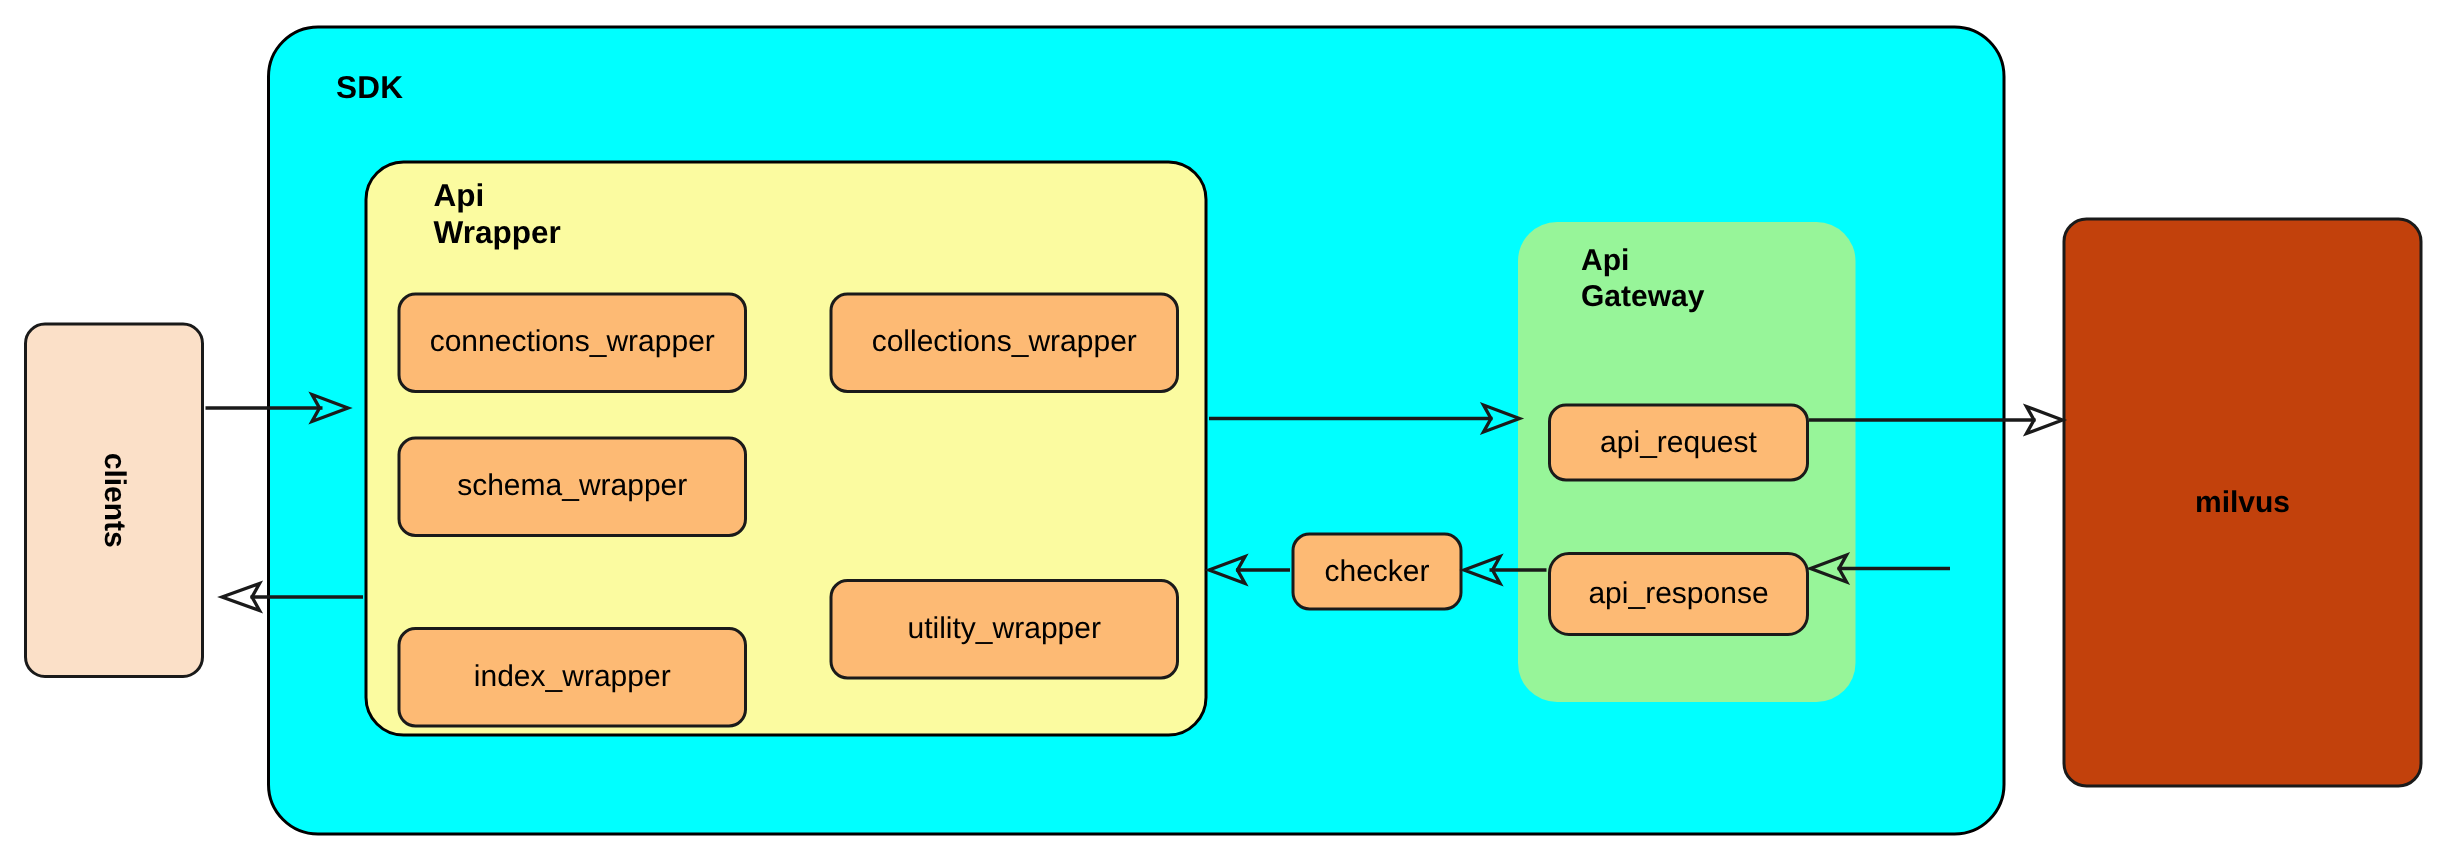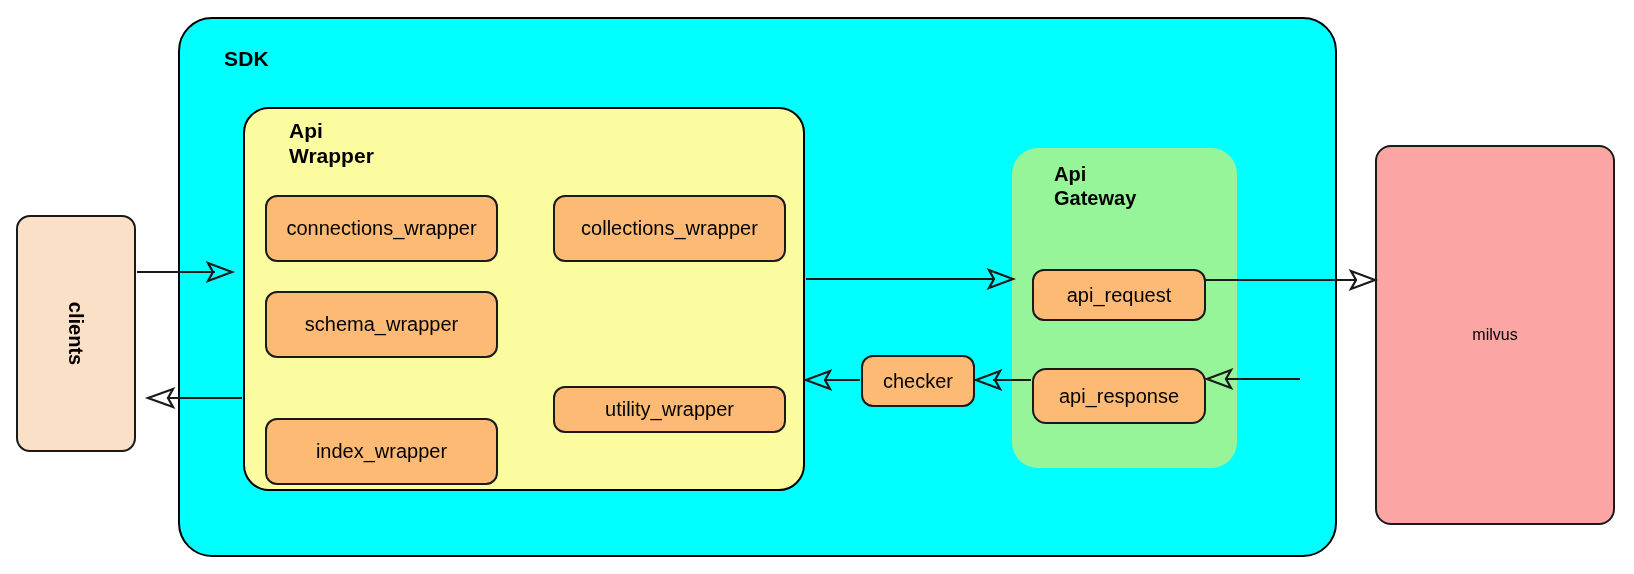--- a/index.html
+++ b/index.html
@@ -104,21 +104,21 @@
     font-size: 20px;
     font-weight: normal;
   }
 
   
   #node-connections-wrapper { left: 265px; top: 195px; width: 233px; height: 67px; }
   #node-collections-wrapper { left: 553px; top: 195px; width: 233px; height: 67px; }
   #node-schema-wrapper      { left: 265px; top: 291px; width: 233px; height: 67px; }
   #node-partition-wrapper   { left: 553px; top: 291px; width: 233px; height: 67px; }
   #node-index-wrapper       { left: 265px; top: 386px; width: 233px; height: 67px; margin-top: 32px; }
-  #node-utility-wrapper     { left: 553px; top: 386px; width: 233px; height: 47px; }
+  #node-utility-wrapper     { left: 553px; top: 386px; width: 233px; height: 67px; }
 
   
   #node-checker { left: 861px; top: 355px; width: 114px; height: 52px; }
 
   
   #node-api-request  { left: 1032px; top: 269px; width: 174px; height: 52px; }
   #node-api-response { left: 1032px; top: 368px; width: 174px; height: 56px; border-radius: 14px; }
 
   
   #clients-box {
@@ -137,25 +137,25 @@
     font-weight: bold;
     color: #000000;
   }
 
   
   #milvus-box {
     left: 1375px;
     top: 145px;
     width: 240px;
     height: 380px;
-    background: #fca5a5;
+    background: #c2410c;
     border: 2.2px solid #1a1a1a;
     border-radius: 16px;
-    font-size: 16px;
-    font-weight: normal;
+    font-size: 20px;
+    font-weight: bold;
   }
 
   
   svg#connectors {
     position: absolute;
     left: 0;
     top: 0;
     width: 1634px;
     height: 574px;
     pointer-events: none;

